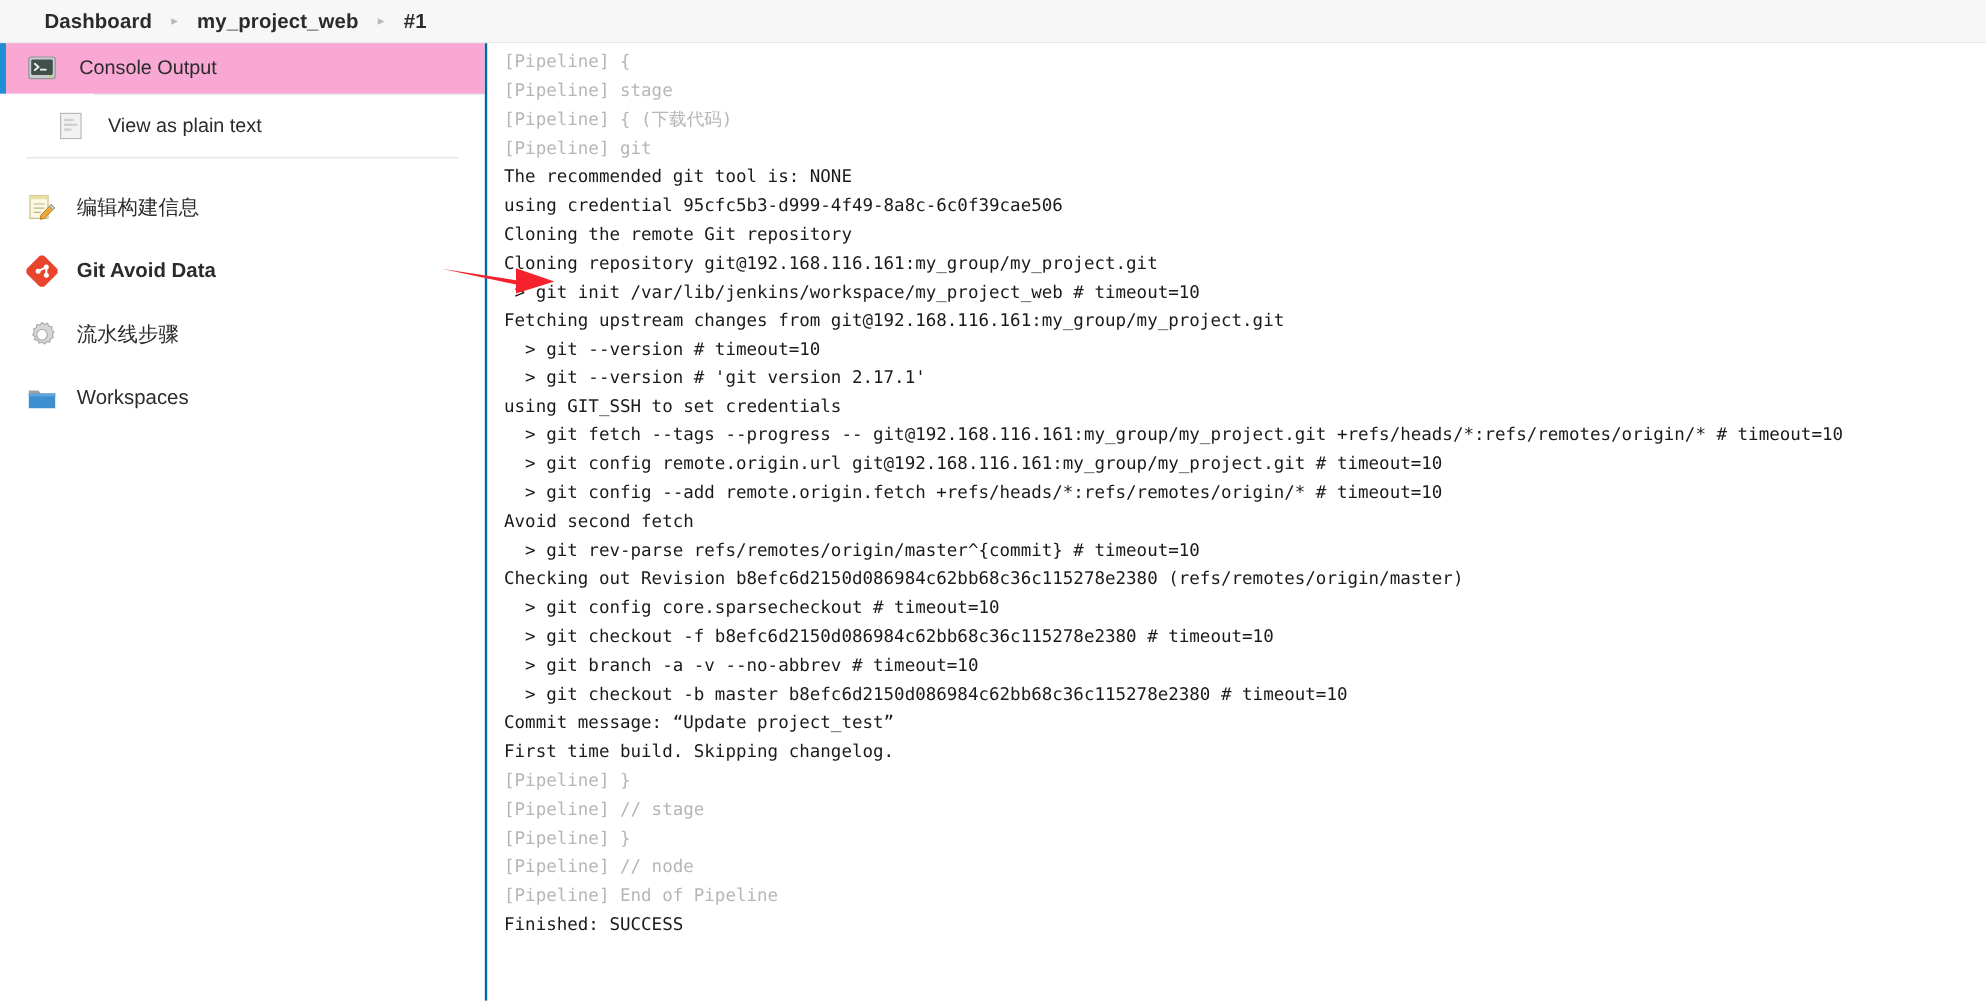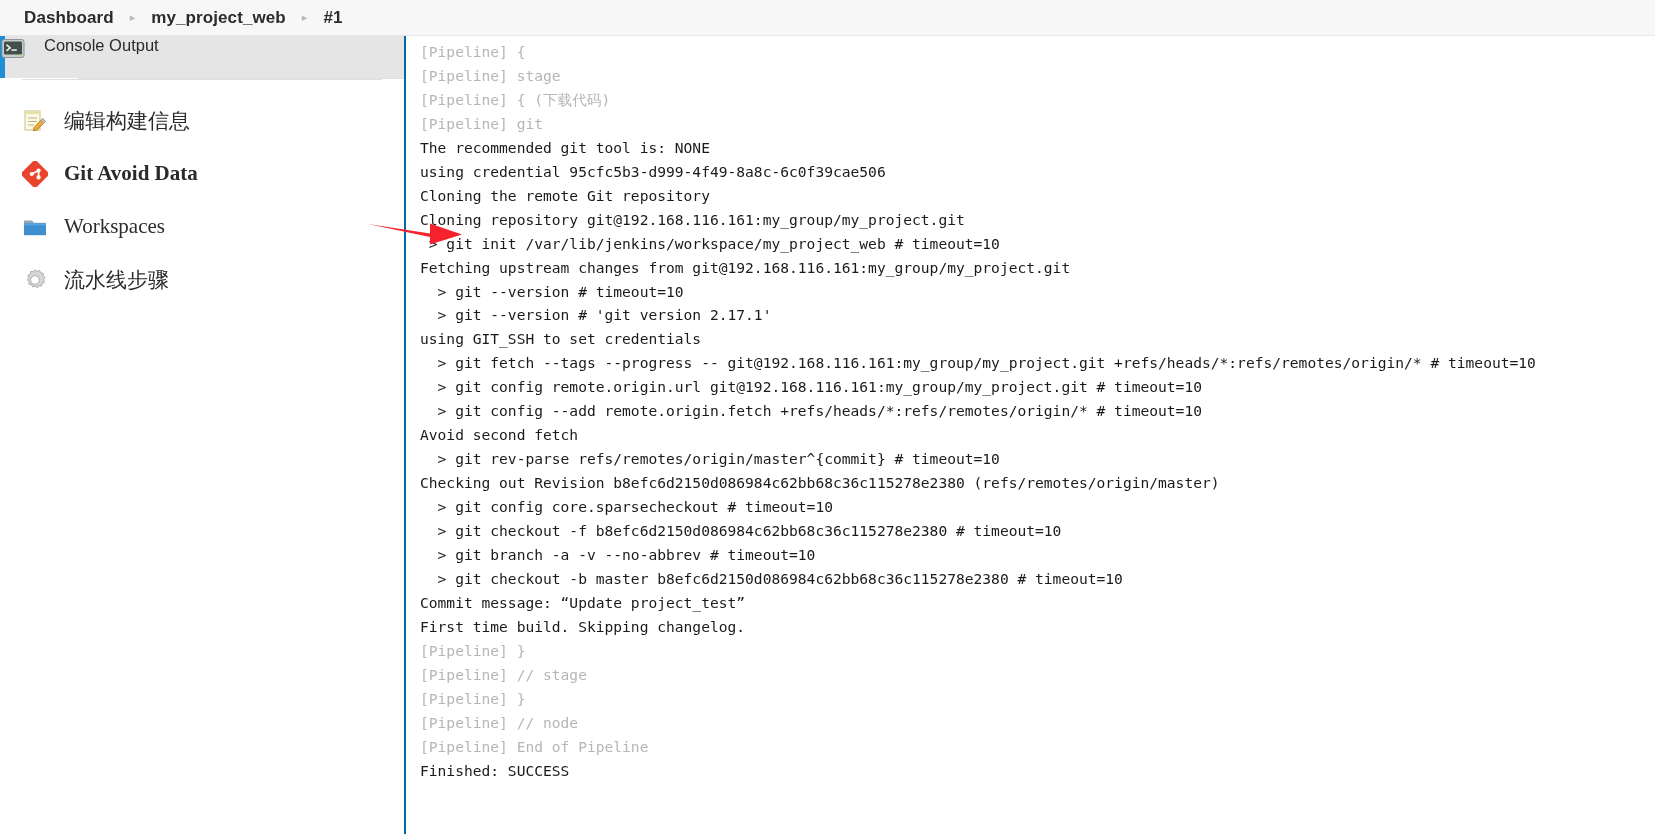--- a/index.html
+++ b/index.html
@@ -11,41 +11,42 @@
     overflow: hidden;
   }
   #app { position: relative; width: 1655px; height: 834px; background:#fff; }
 
   
   #breadcrumb-bar {
     position: absolute; top: 0; left: 0; width: 1655px; height: 36px;
     background: #f7f7f7;
     border-bottom: 1px solid #e8e8e8;
     display: flex; align-items: center;
-    padding-left: 24px;
+    padding-left: 37px;
   }
   .crumb {
     font-size: 17px; font-weight: bold; color: #2b2b2b;
     letter-spacing: .1px; white-space: nowrap;
     cursor: pointer;
   }
   .crumb-sep {
     color: #b9b9b9; font-size: 11px; margin: 0 16px; user-select: none;
   }
 
   
   #sidebar {
     position: absolute; top: 36px; left: 0; width: 404px; height: 798px;
     background: #ffffff;
   }
   #console-output-item {
     position: relative;
-    display: flex; 
+    display: flex; align-items: center;
     height: 42px;
-    background: #e5e5e5;
+    background: #f9a8d4;
+    padding-left: 22px;
     cursor: pointer;
   }
   #console-output-item .accent {
     position: absolute; left: 0; top: 0; width: 5px; height: 100%;
     background: #1e8fd5;
   }
   #console-output-item .label {
     font-size: 16.5px; color: #2b2b2b; margin-left: 18px;
   }
   .sep-line {
@@ -59,21 +60,21 @@
   #plain-text-item .label { font-size: 16.5px; color: #2b2b2b; margin-left: 18px; }
 
   .sep-line2 { height:1px; background:#e0e0e0; margin-left: 22px; width: 360px; }
 
   .menu-list { padding-top: 14px; }
   .menu-item {
     display: flex; align-items: center;
     height: 53px; padding-left: 22px; cursor: pointer;
   }
   .menu-item .label {
-    font-size: 21px; color: #2b2b2b; margin-left: 16px; white-space: nowrap; font-family: Liberation Serif, serif;
+    font-size: 17px; color: #2b2b2b; margin-left: 16px; white-space: nowrap;
   }
   .menu-item.bold .label { font-weight: bold; }
 
   .ic { width: 26px; height: 26px; flex: 0 0 26px; position: relative; display:block; }
 
   
   #console-pane {
     position: absolute; top: 36px; left: 404px;
     width: 1251px; height: 798px;
     background: #ffffff;
@@ -121,20 +122,31 @@
           <path d="M7 9.2 L10.2 11.8 L7 14.4" fill="none" stroke="#e9f5ec" stroke-width="1.6" stroke-linecap="round" stroke-linejoin="round"></path>
           <rect x="11.4" y="13.3" width="5.4" height="1.5" fill="#e9f5ec"></rect>
           <circle cx="20" cy="19.6" r="1" fill="#b7d94b"></circle>
         </svg>
       </span>
       <span class="label">Console Output</span>
     </div>
 
     <div class="sep-line"></div>
 
+    <div id="plain-text-item">
+      <span class="ic">
+        <svg viewBox="0 0 26 26" width="26" height="26">
+          <rect x="4.5" y="2.5" width="17" height="21" fill="#f2f2f2" stroke="#b9b9b9" stroke-width="1"></rect>
+          <rect x="7.5" y="7" width="8" height="2" fill="#cfcfcf"></rect>
+          <rect x="7.5" y="11" width="11" height="2" fill="#cfcfcf"></rect>
+          <rect x="7.5" y="15" width="6" height="2" fill="#cfcfcf"></rect>
+        </svg>
+      </span>
+      <span class="label">View as plain text</span>
+    </div>
 
     <div class="sep-line2"></div>
 
     <div class="menu-list">
 
       <div class="menu-item">
         <span class="ic">
           <svg viewBox="0 0 26 26" width="26" height="26">
             <rect x="3" y="3" width="15" height="19" fill="#fbf8e3" stroke="#c9bf86" stroke-width="1"></rect>
             <rect x="3" y="3" width="15" height="3" fill="#e8e0a8"></rect>
@@ -160,40 +172,40 @@
             <path d="M16.6 9.6 L16.6 16.4" stroke="#fff" stroke-width="1.7"></path>
           </svg>
         </span>
         <span class="label">Git Avoid Data</span>
       </div>
 
 
       <div class="menu-item">
         <span class="ic">
           <svg viewBox="0 0 26 26" width="26" height="26">
-            <path d="M2 6.5 h8 l2 2.3 h12 v2.4 H2 Z" fill="#9aa3aa"></path>
-            <path d="M2 9.2 h22 v12 H2 Z" fill="#3e8fd0"></path>
-            <path d="M2 9.2 h22 v2.2 H2 Z" fill="#5ba6e0"></path>
-          </svg>
-        </span>
-        <span class="label">Workspaces</span>
-      </div>
-
-      <div class="menu-item">
-        <span class="ic">
-          <svg viewBox="0 0 26 26" width="26" height="26">
             <g fill="#d6d6d6" stroke="#a8a8a8" stroke-width=".9">
               <path d="M13 2.8 l2.2 1.5 2.5-.8 1.1 2.4 2.6.4-.3 2.6 2 1.7-1.5 2.2.8 2.5-2.4 1.1-.4 2.6-2.6-.3-1.7 2-2.2-1.5-2.5.8-1.1-2.4-2.6-.4.3-2.6-2-1.7 1.5-2.2-.8-2.5 2.4-1.1.4-2.6 2.6.3z"></path>
             </g>
             <circle cx="13" cy="13" r="4.4" fill="#ffffff" stroke="#a8a8a8" stroke-width=".9"></circle>
           </svg>
         </span>
         <span class="label">流水线步骤</span>
       </div>
 
+      <div class="menu-item">
+        <span class="ic">
+          <svg viewBox="0 0 26 26" width="26" height="26">
+            <path d="M2 6.5 h8 l2 2.3 h12 v2.4 H2 Z" fill="#9aa3aa"></path>
+            <path d="M2 9.2 h22 v12 H2 Z" fill="#3e8fd0"></path>
+            <path d="M2 9.2 h22 v2.2 H2 Z" fill="#5ba6e0"></path>
+          </svg>
+        </span>
+        <span class="label">Workspaces</span>
+      </div>
+
     </div>
   </div>
 
   <div id="console-pane">
     <div id="console-lines"><div class="ln dim">[Pipeline] {</div><div class="ln dim">[Pipeline] stage</div><div class="ln dim">[Pipeline] { (下载代码)</div><div class="ln dim">[Pipeline] git</div><div class="ln">The recommended git tool is: NONE</div><div class="ln">using credential 95cfc5b3-d999-4f49-8a8c-6c0f39cae506</div><div class="ln">Cloning the remote Git repository</div><div class="ln">Cloning repository git@192.168.116.161:my_group/my_project.git</div><div class="ln"> &gt; git init /var/lib/jenkins/workspace/my_project_web # timeout=10</div><div class="ln">Fetching upstream changes from git@192.168.116.161:my_group/my_project.git</div><div class="ln">  &gt; git --version # timeout=10</div><div class="ln">  &gt; git --version # 'git version 2.17.1'</div><div class="ln">using GIT_SSH to set credentials</div><div class="ln">  &gt; git fetch --tags --progress -- git@192.168.116.161:my_group/my_project.git +refs/heads/*:refs/remotes/origin/* # timeout=10</div><div class="ln">  &gt; git config remote.origin.url git@192.168.116.161:my_group/my_project.git # timeout=10</div><div class="ln">  &gt; git config --add remote.origin.fetch +refs/heads/*:refs/remotes/origin/* # timeout=10</div><div class="ln">Avoid second fetch</div><div class="ln">  &gt; git rev-parse refs/remotes/origin/master^{commit} # timeout=10</div><div class="ln">Checking out Revision b8efc6d2150d086984c62bb68c36c115278e2380 (refs/remotes/origin/master)</div><div class="ln">  &gt; git config core.sparsecheckout # timeout=10</div><div class="ln">  &gt; git checkout -f b8efc6d2150d086984c62bb68c36c115278e2380 # timeout=10</div><div class="ln">  &gt; git branch -a -v --no-abbrev # timeout=10</div><div class="ln">  &gt; git checkout -b master b8efc6d2150d086984c62bb68c36c115278e2380 # timeout=10</div><div class="ln">Commit message: “Update project_test”</div><div class="ln">First time build. Skipping changelog.</div><div class="ln dim">[Pipeline] }</div><div class="ln dim">[Pipeline] // stage</div><div class="ln dim">[Pipeline] }</div><div class="ln dim">[Pipeline] // node</div><div class="ln dim">[Pipeline] End of Pipeline</div><div class="ln">Finished: SUCCESS</div></div>
   </div>
 
   <div id="arrow-annotation">
     <svg viewBox="0 0 96 32" width="96" height="32">
       <path d="M0 8 L62 17.5 L62 7.5 L94 18.5 L62 28.5 L62 21 Z" fill="#f5222d"></path>

